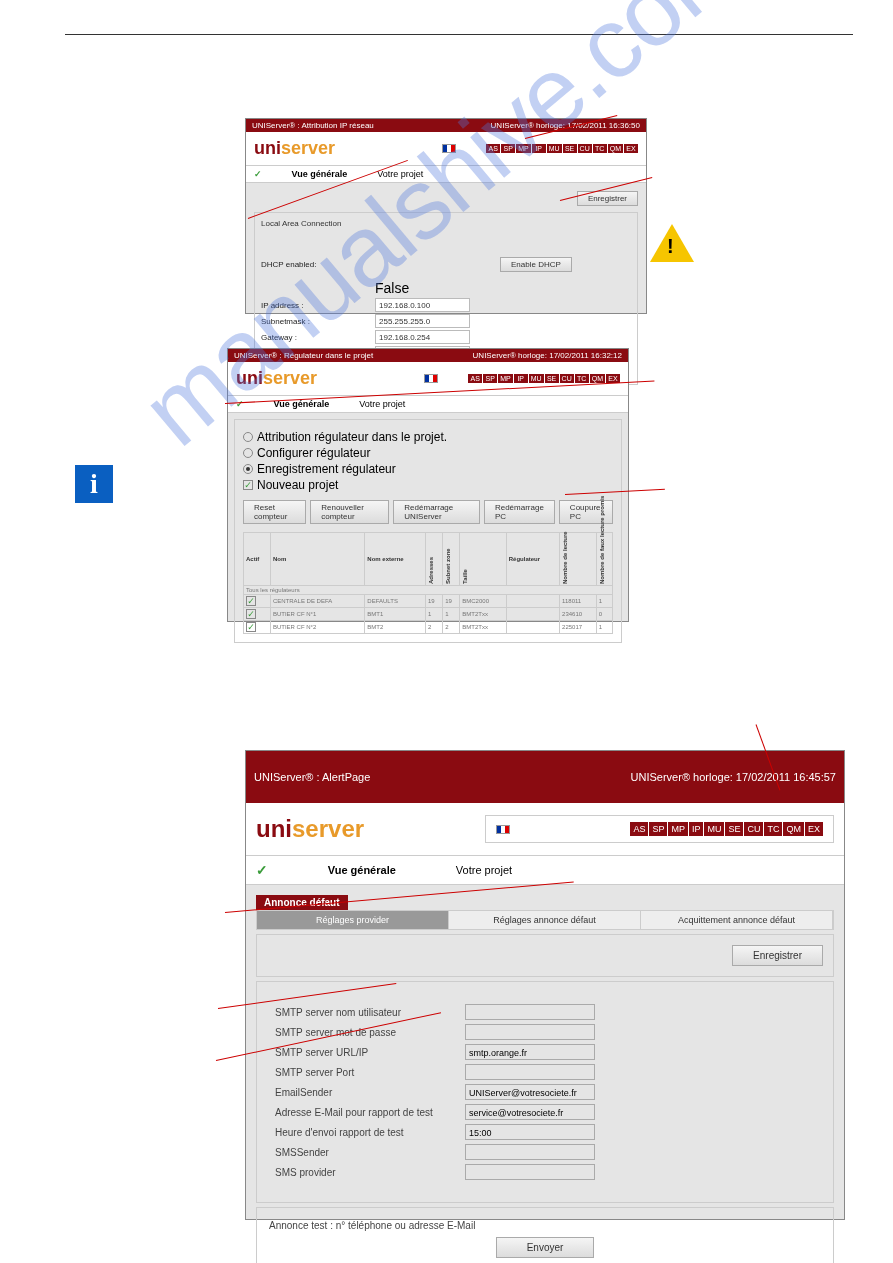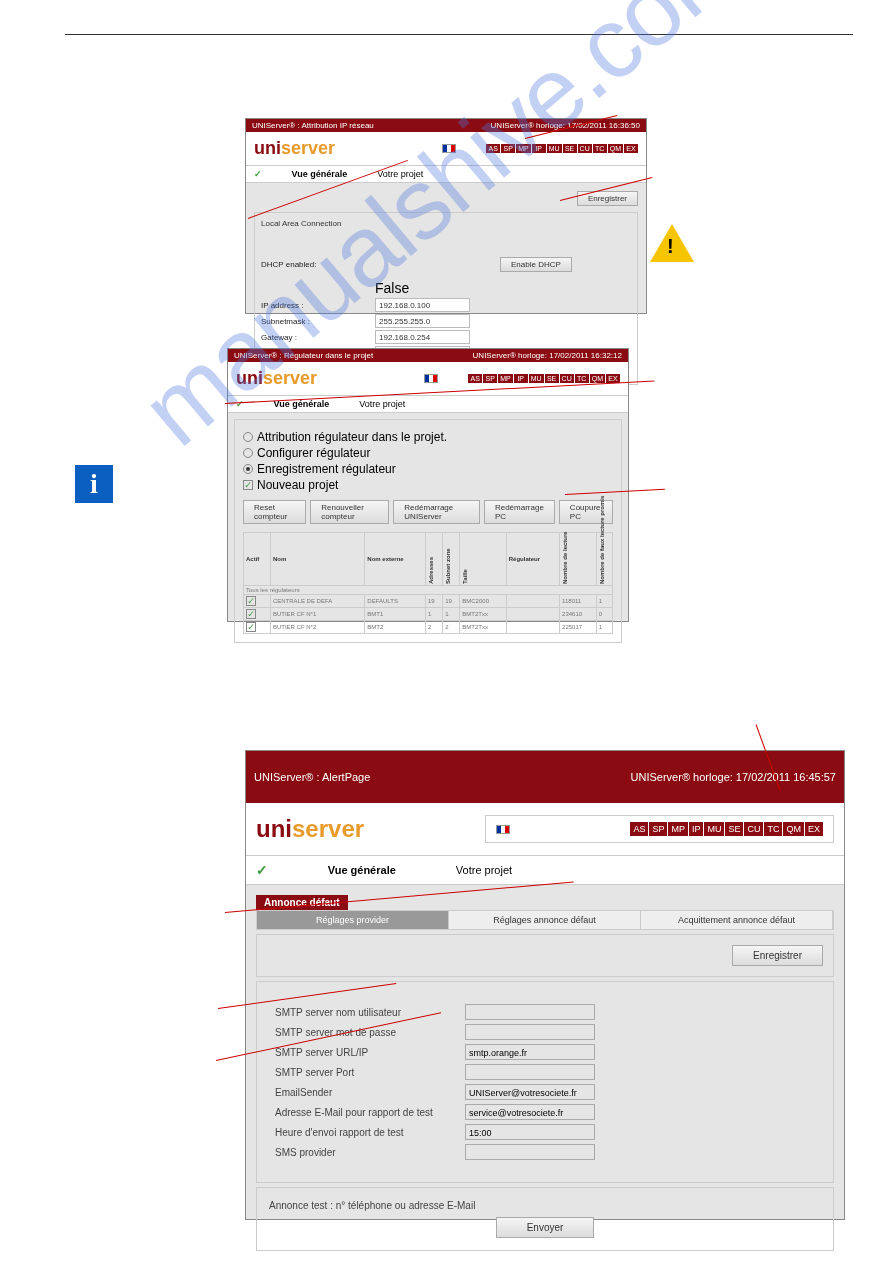--- a/index.html
+++ b/index.html
@@ -485,20 +485,24 @@
       </div>
       <div class="big-field-row">
         <span class="lbl">Adresse E-Mail pour rapport de test</span>
         <span class="inp">service@votresociete.fr</span>
       </div>
       <div class="big-field-row">
         <span class="lbl">Heure d'envoi rapport de test</span>
         <span class="inp">15:00</span>
       </div>
       <div class="big-field-row">
+        <span class="lbl">SMSSender</span>
+        <span class="inp"></span>
+      </div>
+      <div class="big-field-row">
         <span class="lbl">SMS provider</span>
         <span class="inp"></span>
       </div>
     </div>
     <div style="border:1px solid #ccc; padding:12px; margin-top:4px;">
       <div style="display:flex; align-items:center; gap:8px;">
         <span style="font-size:10px;color:#444;">Annonce test : n° téléphone ou adresse E-Mail</span>
         <span class="inp" style="width:110px;"></span>
       </div>
       <div style="text-align:center; margin-top:6px;">

